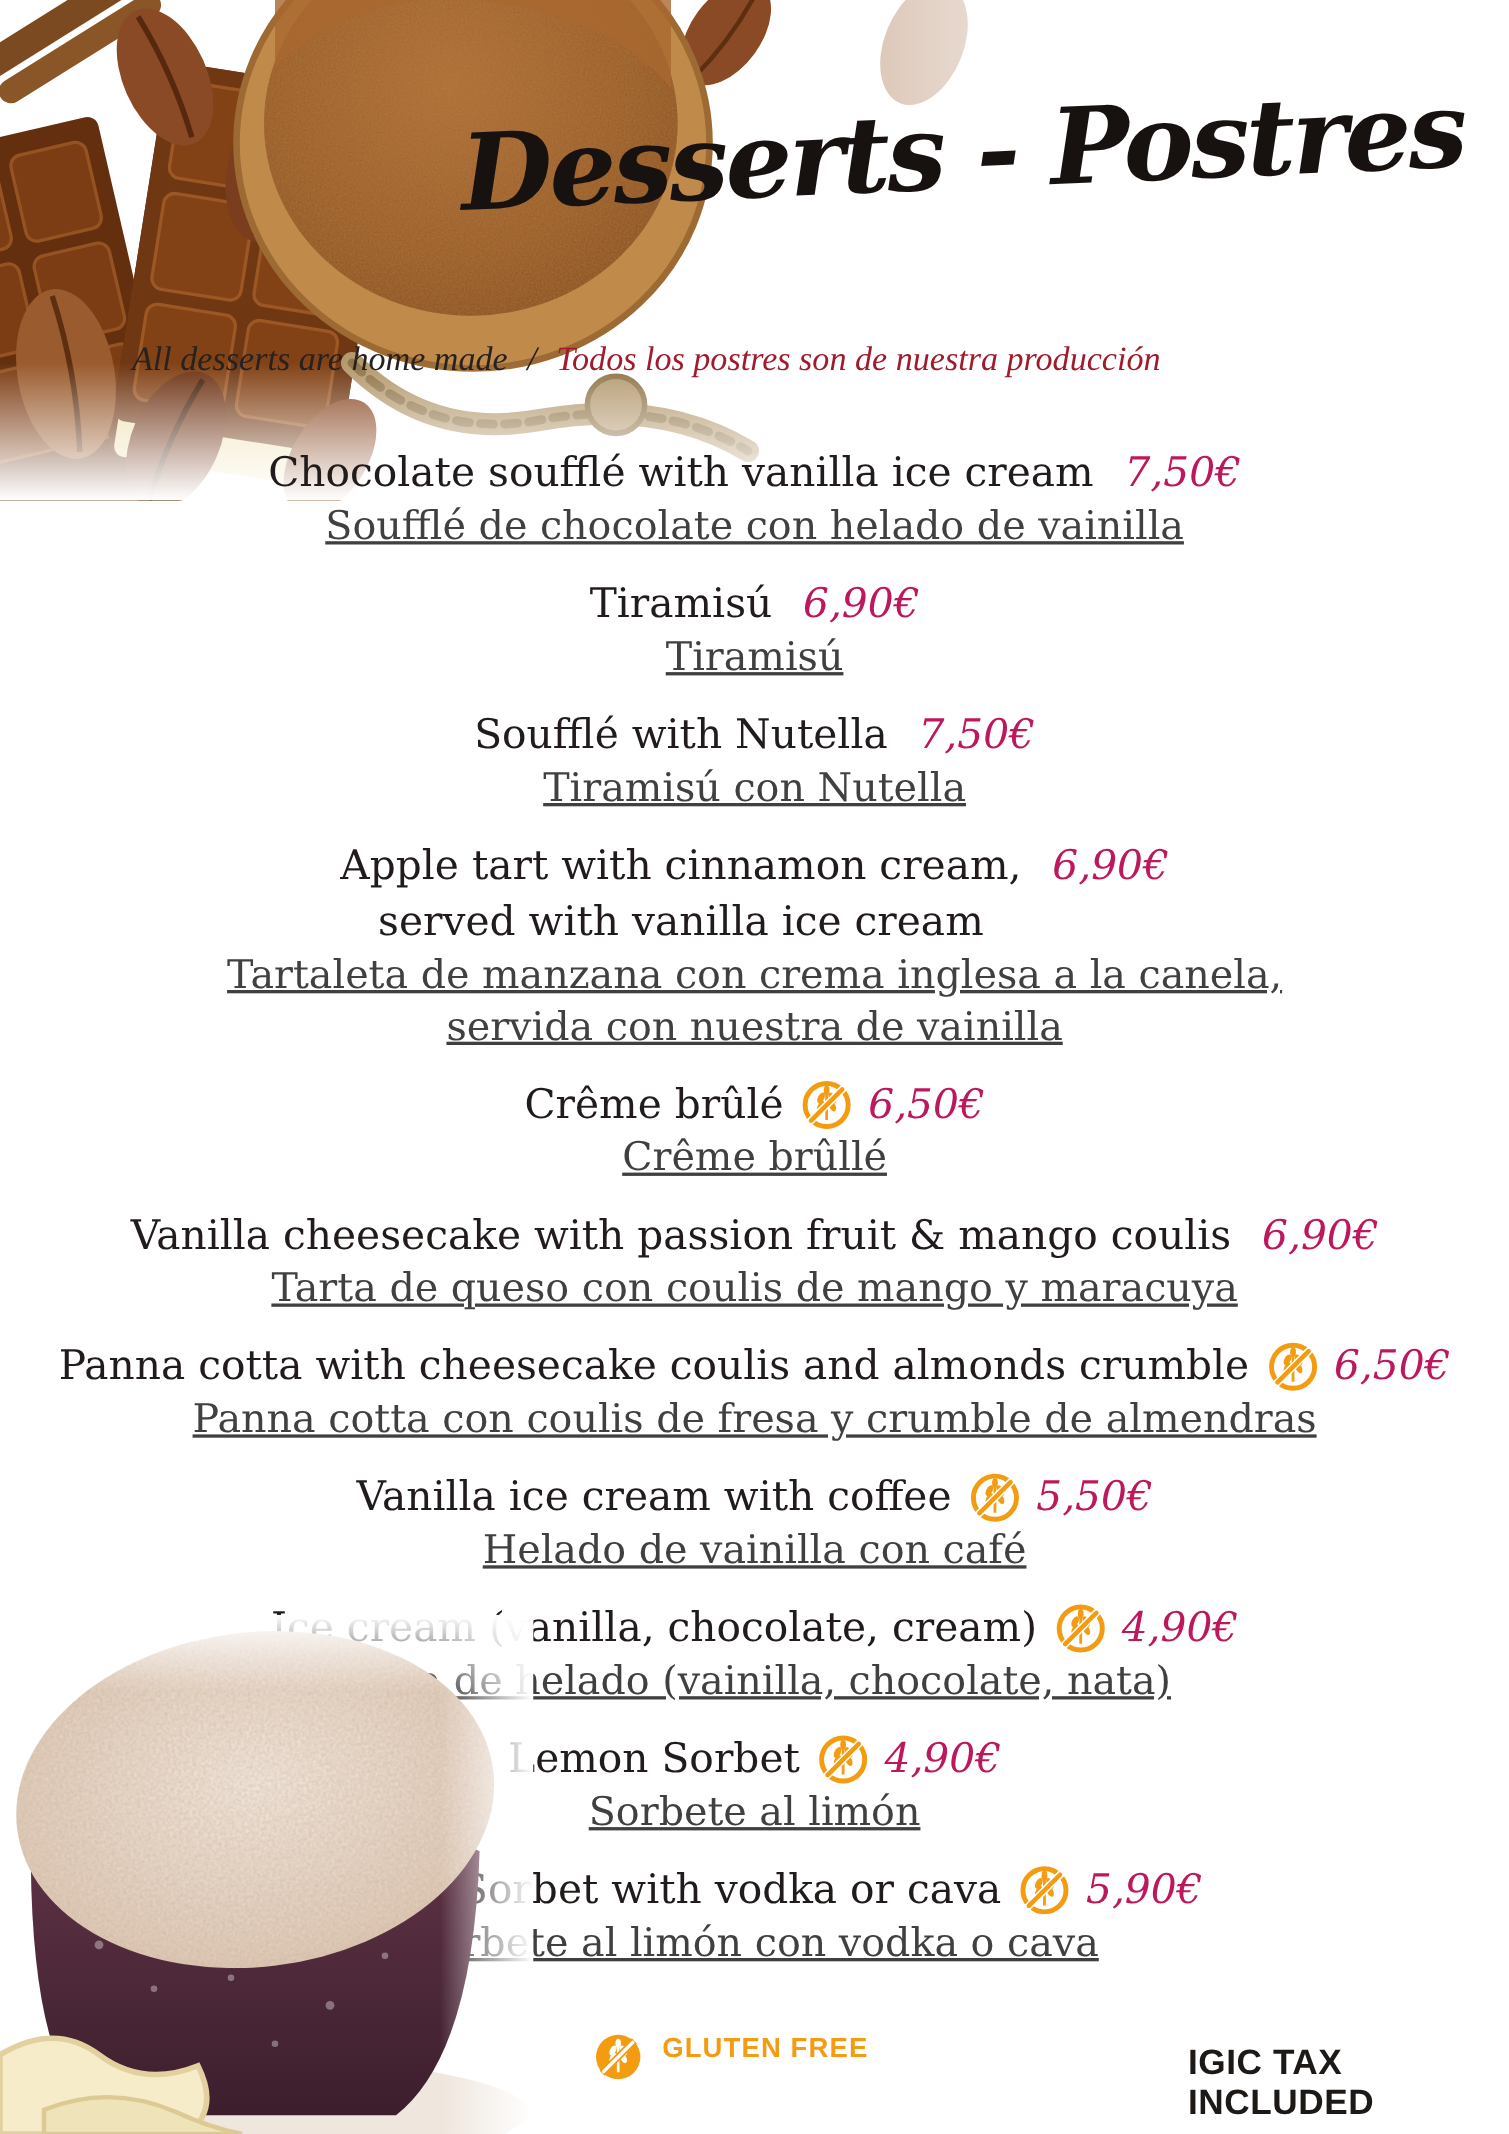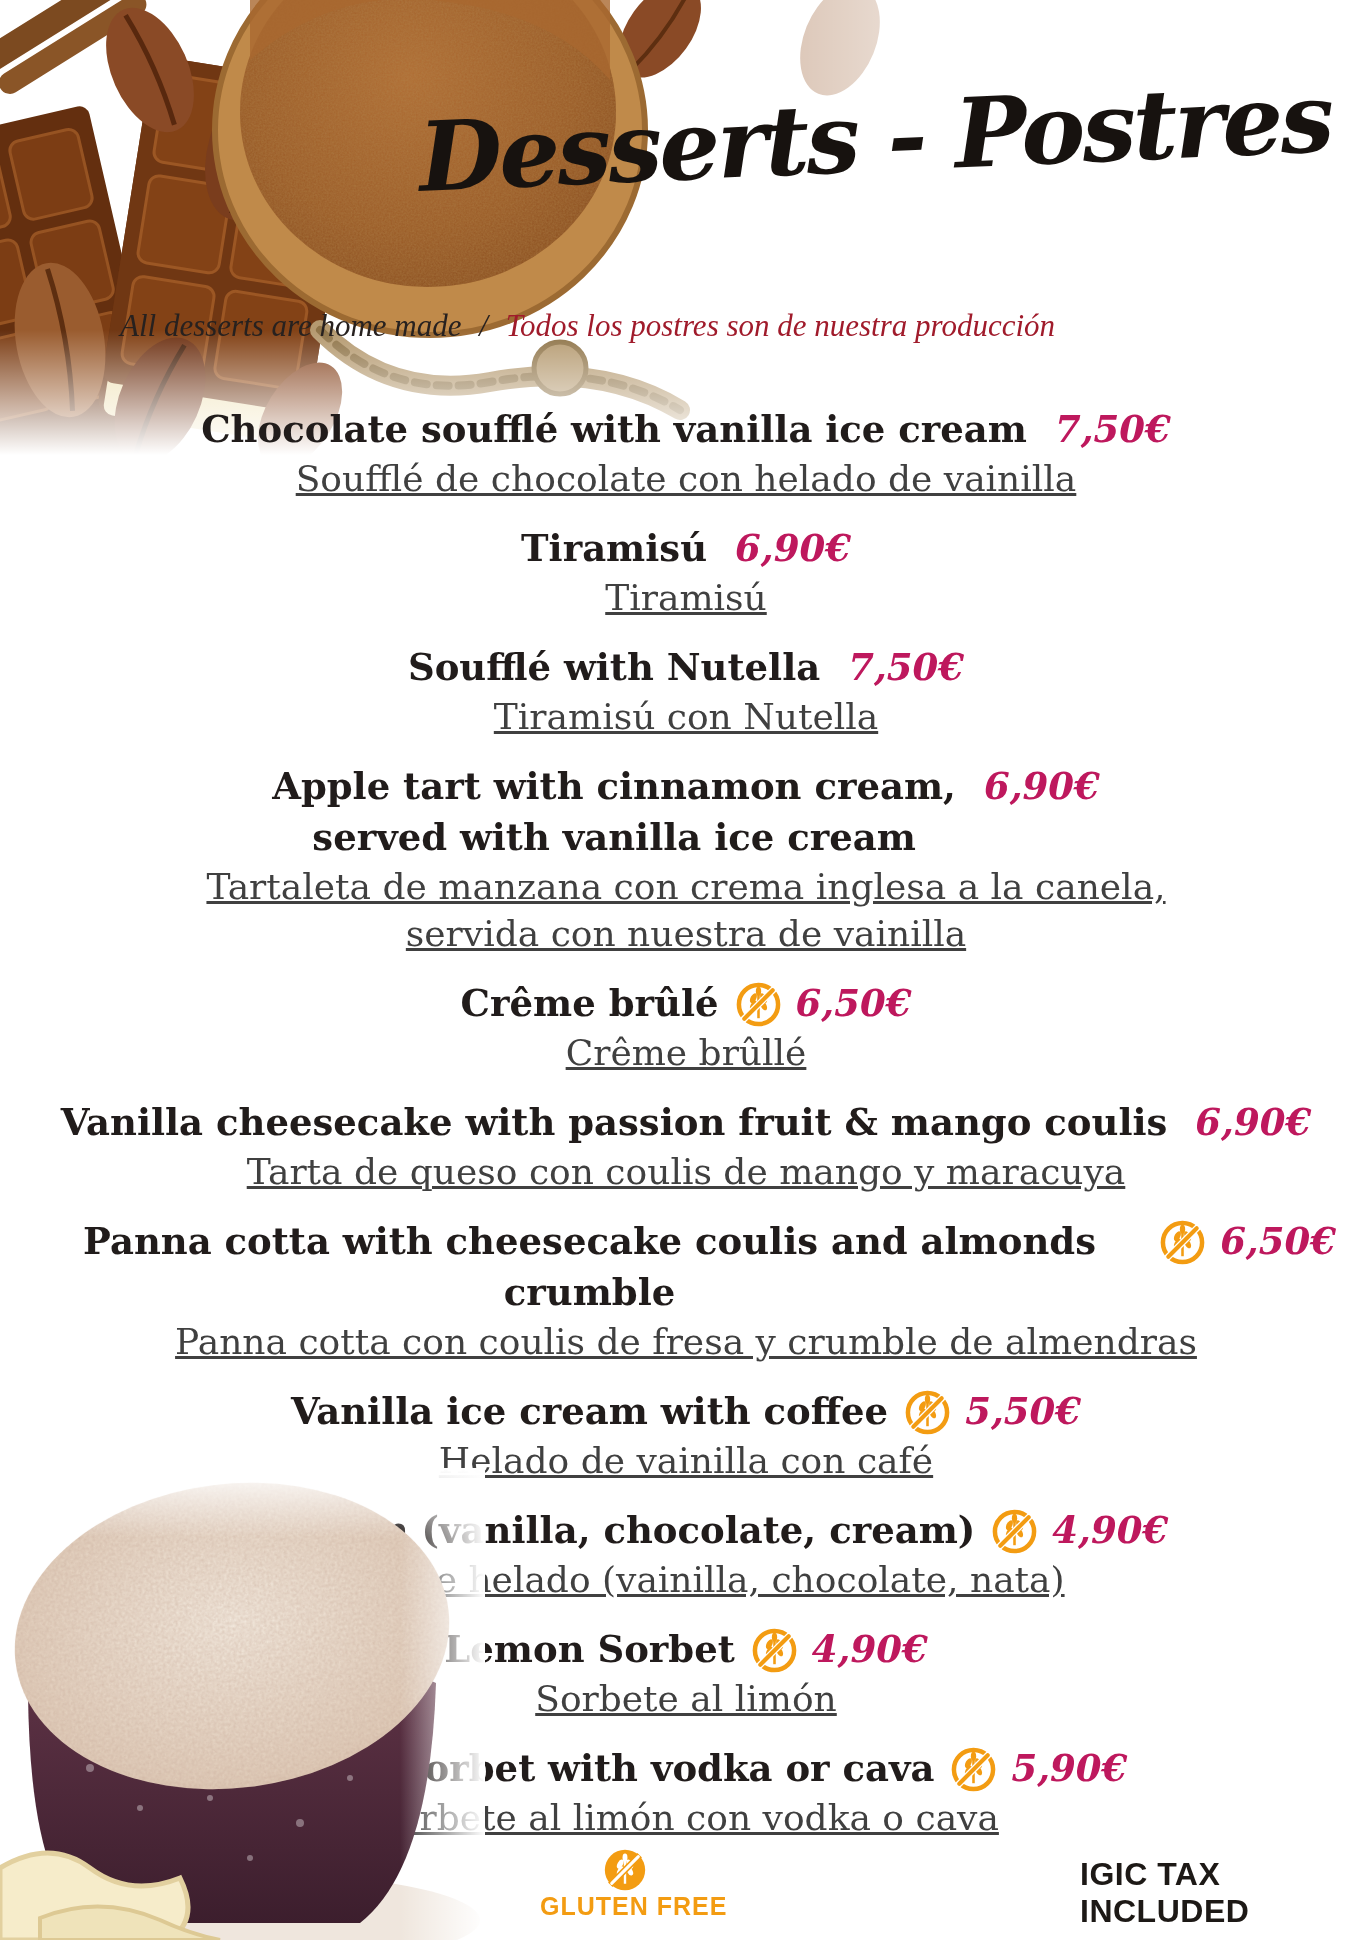--- a/index.html
+++ b/index.html
@@ -19,31 +19,31 @@
   .subtitle{position:absolute;top:308px;left:120px;width:1200px;text-align:left;
             font-family:"Liberation Serif",serif;font-style:italic;font-size:31px;
             color:#27211f;white-space:nowrap;}
   .subtitle .sep{margin:0 10px;color:#27211f;}
   .subtitle .es{color:#A01B2B;}
 
   
   .menu{position:absolute;top:404px;left:36px;width:1300px;}
   .item{margin-bottom:21px;text-align:center;}
   .line-en{display:flex;justify-content:center;align-items:flex-start;
-           font-size:37px;line-height:51px;color:#211c1b;font-weight:bold;}
+           font-size:37px;line-height:51px;color:#211c1b;}
   .en-name{white-space:pre-line;text-align:center;}
   .price{font-style:italic;margin-left:28px;color:#be185d;}
   .gf-icon{width:47px;height:47px;flex:0 0 auto;margin:3px 0 0 16px;}
   .gf-icon + .price{margin-left:14px;}
   .name-es{font-size:36px;line-height:47px;color:#404040;white-space:pre-line;text-decoration:underline;}
 
   
   .footer{position:absolute;top:1848px;left:0;width:1372px;height:60px;
           font-family:"Liberation Sans",sans-serif;}
-  .gf-legend{position:absolute;left:540px;top:0;display:flex;align-items:center;flex-direction:column;}
+  .gf-legend{position:absolute;left:540px;top:0;display:flex;}
   .gf-legend .gf-badge{width:44px;height:44px;margin-right:18px;}
   .gf-legend .label{color:#F39C12;font-weight:bold;font-size:25px;letter-spacing:1px;}
   .tax-note{position:absolute;left:1080px;top:8px;color:#1d1916;font-weight:bold;
             font-size:32px;letter-spacing:0.5px;}
 
   
   .dessert-photo{position:absolute;left:0;top:1468px;width:485px;height:472px;}
 </style>
 </head>
 <body>

